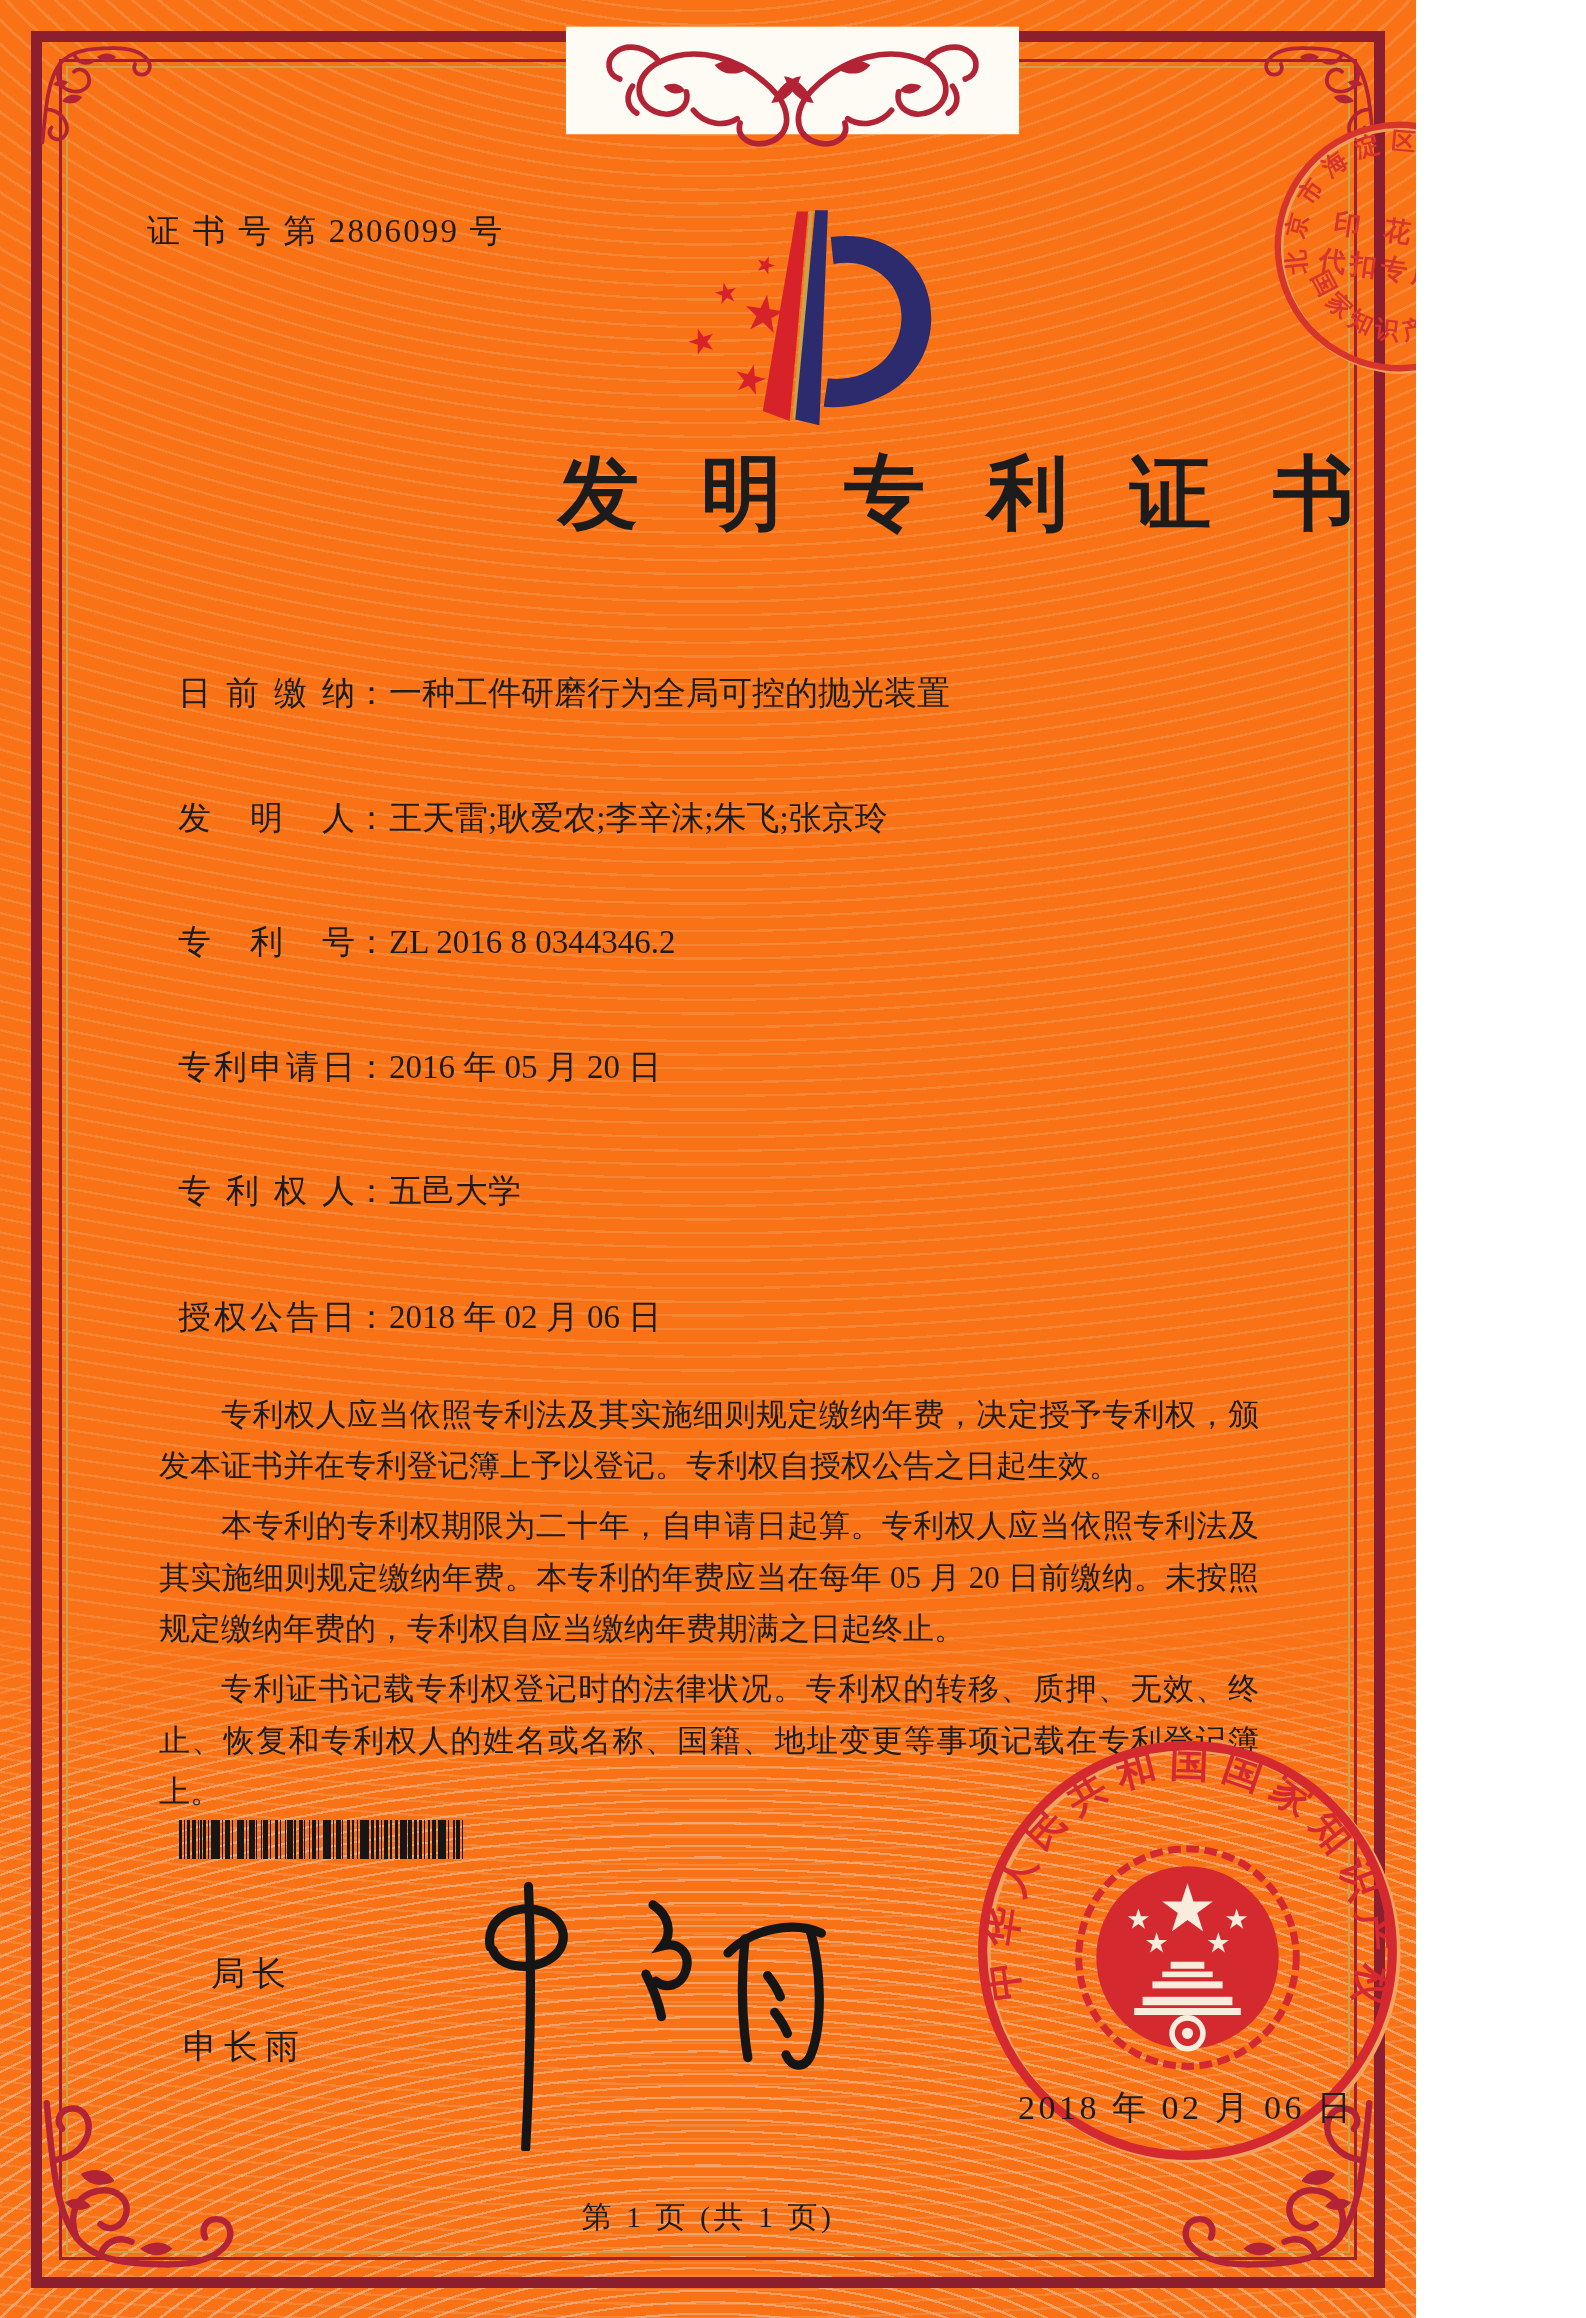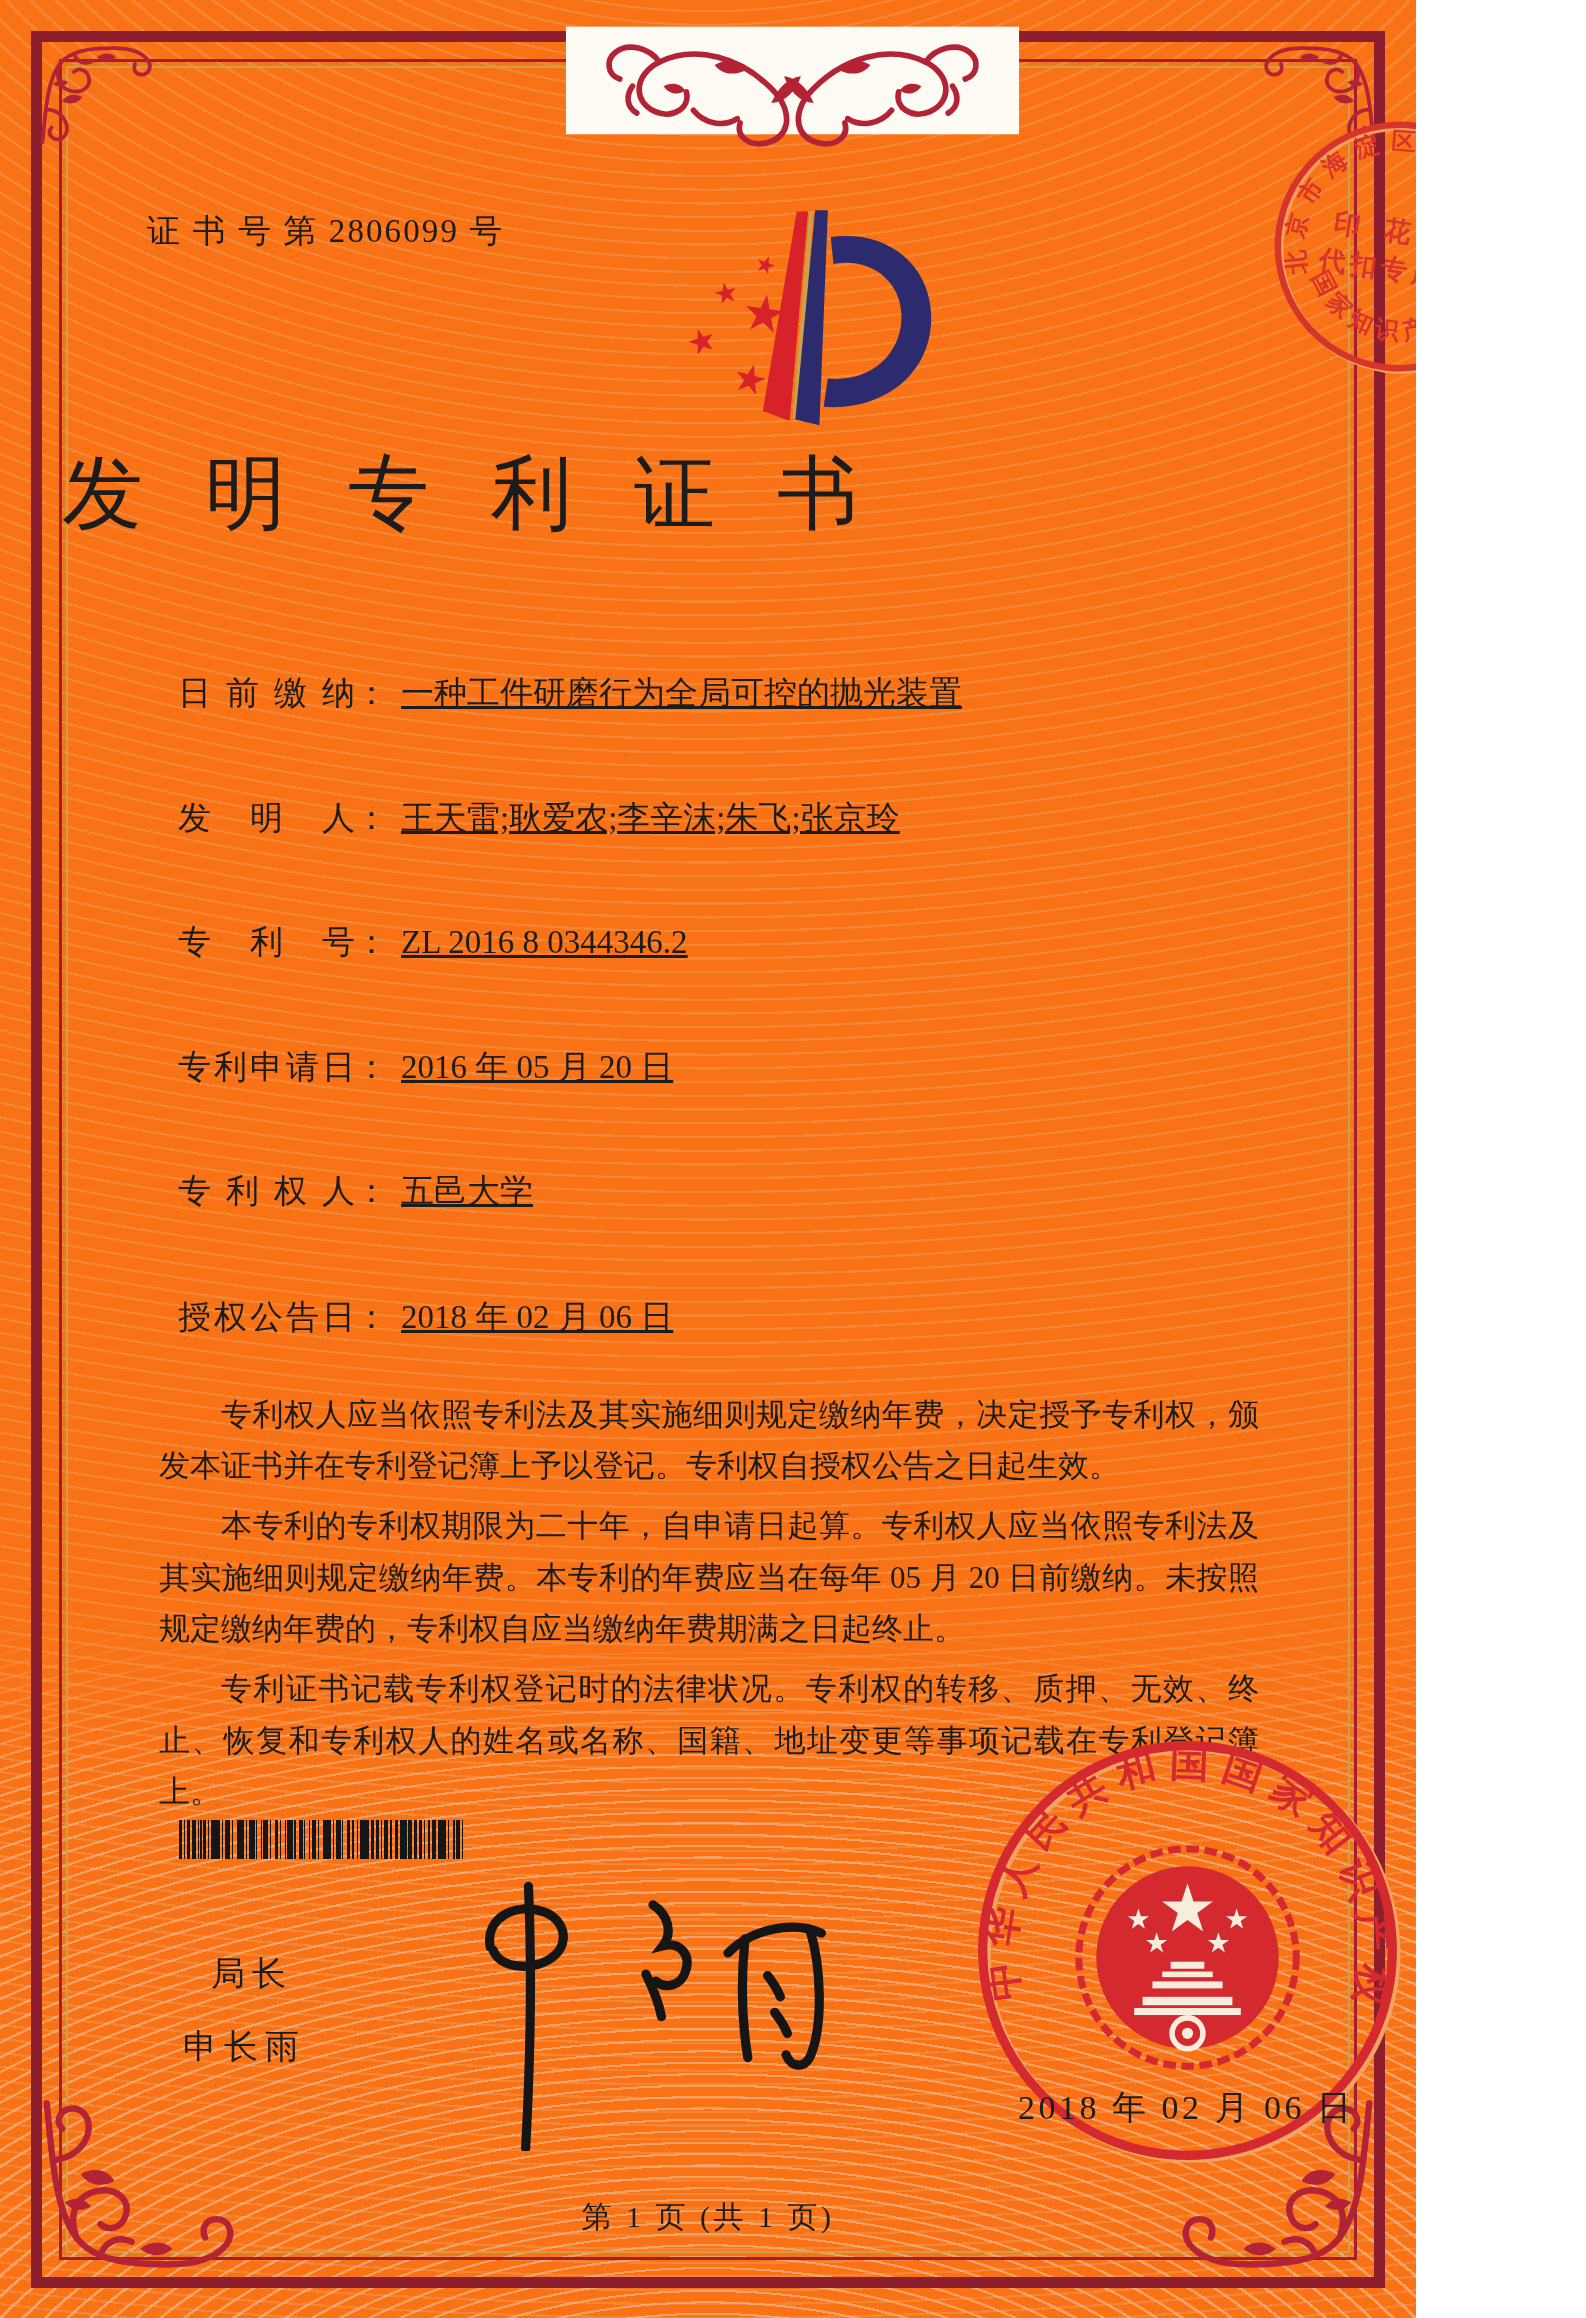--- a/index.html
+++ b/index.html
@@ -30,29 +30,29 @@
   .orn { position:absolute; pointer-events:none; }
   .orn-top      { left:481px;  top:18.4px;   width:623px; height:149px; }
   .orn-tl       { left:35px;   top:35px;   width:124px; height:124px; transform:scaleY(-1); }
   .orn-tr       { right:35px;  top:35px;   width:124px; height:124px; transform:scale(-1,-1); }
   .orn-bl       { left:34px;   top:2075px; width:212px; height:212px; }
   .orn-br       { right:34px;  top:2075px; width:212px; height:212px; transform:scaleX(-1); }
   
   .cert-no { position:absolute; left:147px; top:209px; font-size:33px; letter-spacing:2.1px; }
   .logo { position:absolute; left:651px; top:200px; width:283px; height:234px; }
   .title {
-    position:absolute; left:0; right:0; top:440px; text-align:left;
-    font-size:81px; font-weight:400; letter-spacing:62px; text-indent:62px; white-space:nowrap;
+    position:absolute; left:16px; right:0; top:440px; text-align:right;
+    font-size:81px; font-weight:700; letter-spacing:62px; text-indent:62px; white-space:nowrap;
   }
   .field { position:absolute; left:178px; font-size:33px; white-space:nowrap; }
   .flabel {
     display:inline-block; width:177px; text-align:justify; text-align-last:justify; vertical-align:bottom;
   }
   .fcolon { display:inline-block; }
-  .fvalue { display:inline-block; margin-left:13px;text-decoration:underline; }
+  .fvalue { display:inline-block; margin-left:1px; }
   .paras {
     position:absolute; left:159px; right:157px; top:1389px;
     font-size:31px; line-height:1.66; text-align:justify;
   }
   .paras p { margin:0 0 8.5px 0; text-indent:2em; }
   .barcode {
     position:absolute; left:179px; top:1820px; width:287px; height:39px;
     background-image:
       repeating-linear-gradient(90deg, #161616 0 2.8px, transparent 2.8px 5px, #161616 5px 6.4px,
         transparent 6.4px 10px, #161616 10px 11.3px, transparent 11.3px 12.7px, #161616 12.7px 17px,

